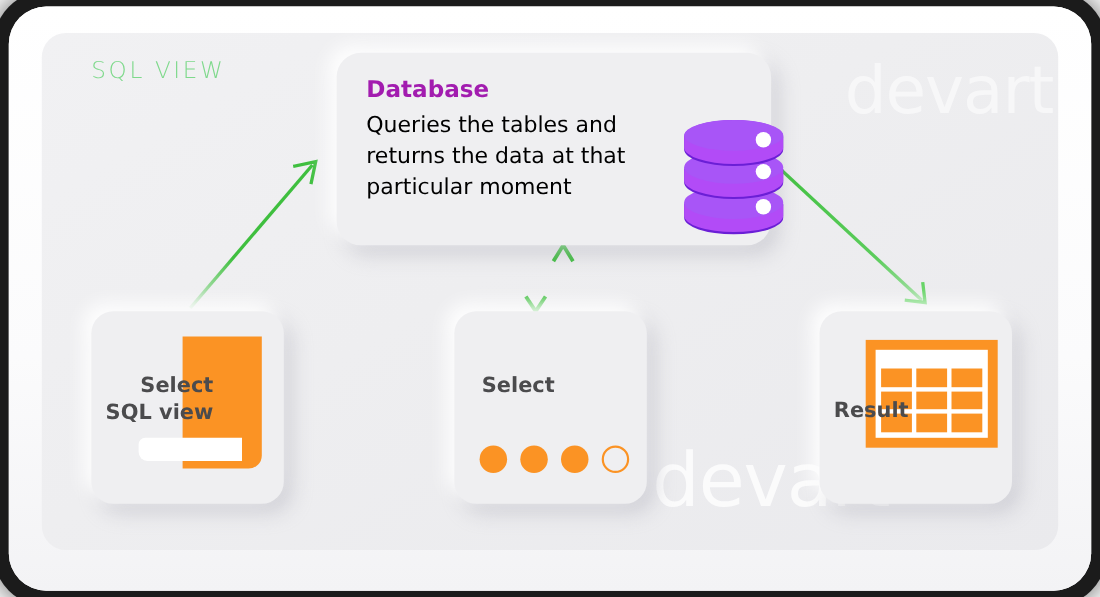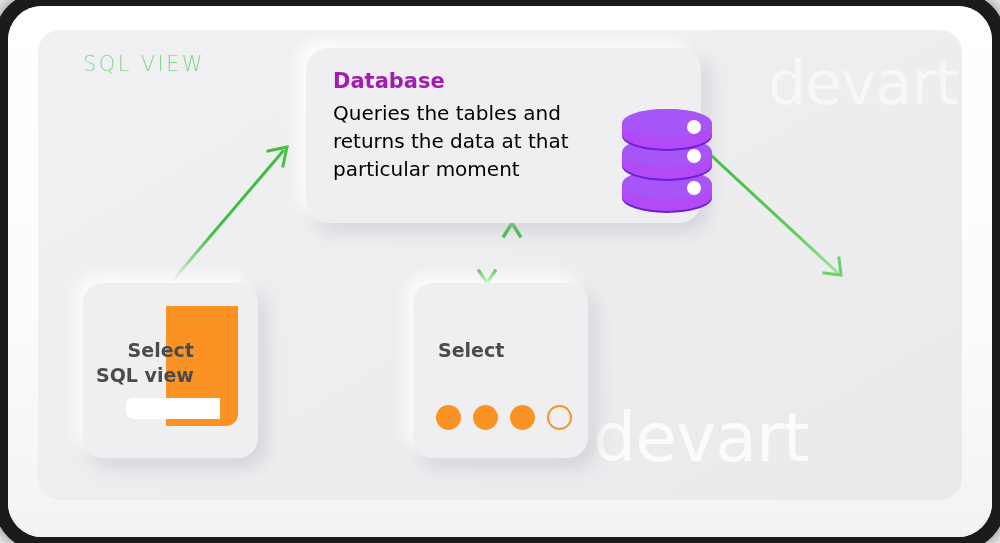--- a/index.html
+++ b/index.html
@@ -325,15 +325,39 @@
         <div>Select</div>
       </div>
       <div class="dots">
         <div class="dot"></div>
         <div class="dot"></div>
         <div class="dot"></div>
         <div class="dot hollow"></div>
       </div>
     </div>
 
+    <div class="card card-result">
+      <div class="table-icon">
+        <div class="table-inner">
+          <div class="table-row">
+            <div class="table-cell"></div>
+              <div class="table-cell"></div>
+              <div class="table-cell"></div>
+          </div>
+          <div class="table-row">
+            <div class="table-cell"></div>
+              <div class="table-cell"></div>
+              <div class="table-cell"></div>
+          </div>
+          <div class="table-row">
+            <div class="table-cell"></div>
+              <div class="table-cell"></div>
+              <div class="table-cell"></div>
+          </div>
+        </div>
+      </div>
+      <div class="card-label label-result">
+        <div>Result</div>
+      </div>
+    </div>
 
   </div>
 </div>
 
 </body></html>

